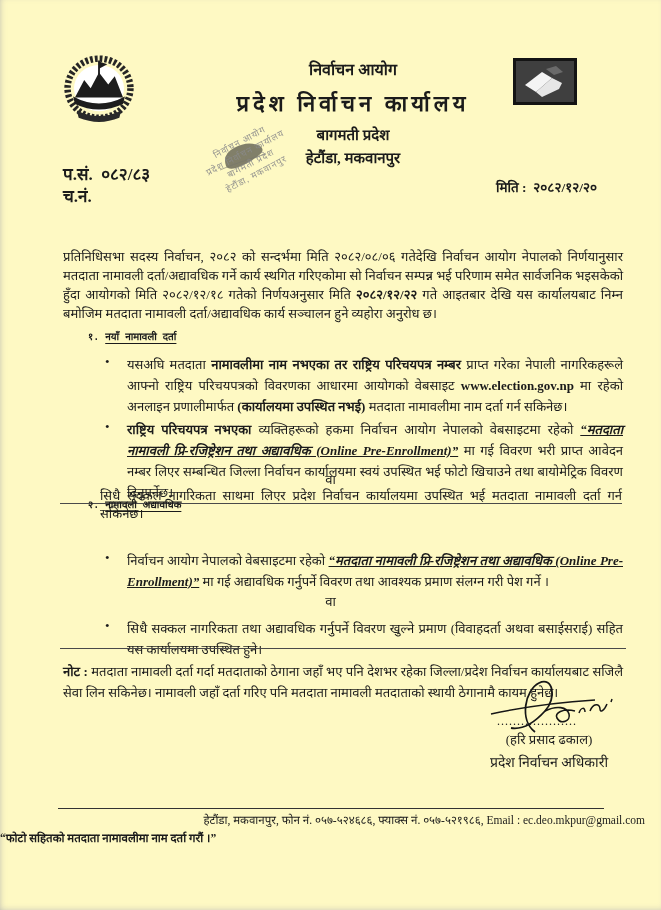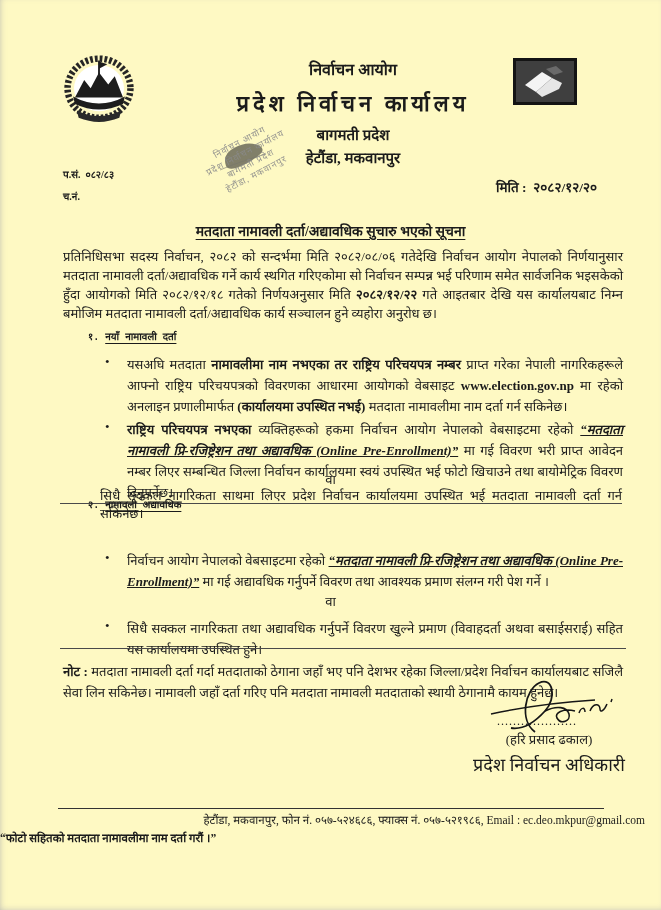--- a/index.html
+++ b/index.html
@@ -20,21 +20,21 @@
   
   .emblem { left:62px; top:52px; width:74px; height:78px; }
   .header-center { left:90px; right:45px; top:58px; text-align:center; }
   .org-top   { font-size:16px; font-weight:bold; }
   .org-main  { font-size:22px; font-weight:bold; letter-spacing:4px; margin-top:7px; }
   .province  { font-size:15px; font-weight:bold; margin-top:7px; }
   .location  { font-size:15px; font-weight:bold; margin-top:3px; }
   .logo-box  { left:513px; top:58px; width:64px; height:47px; }
 
   
-  .ref-block { left:63px; top:164px; font-size:10px; font-weight:bold; line-height:22px; }
+  .ref-block { left:63px; top:164px; font-size:17px; font-weight:bold; line-height:22px; }
   .date-line { right:64px; top:178px; font-size:13.5px; font-weight:bold; }
 
   
   .stamp {
     left:178px; top:134px; width:140px; text-align:center;
     transform:rotate(-28deg); transform-origin:center;
     color:#8a8a8a; font-size:9px; line-height:12px; letter-spacing:1px;
     opacity:.9;
   }
   .stamp-blob { left:218px; top:136px; width:52px; height:44px; opacity:.8; }
@@ -65,21 +65,21 @@
   .rule1 { left:60px; top:503px; width:562px; }
   .rule2 { left:60px; top:648px; width:566px; }
 
   .note { left:63px; top:661px; width:560px; font-size:13px; line-height:21px; }
 
   
   .sign-block { left:455px; top:678px; width:188px; text-align:center; }
   .sign-svg { position:absolute; left:28px; top:0; width:150px; height:58px; }
   .sign-dots { position:absolute; left:42px; top:36px; font-size:12px; letter-spacing:1px; color:#222; }
   .sign-name { margin-top:52px; font-size:13px; }
-  .sign-post { margin-top:4px; font-size:18px; }
+  .sign-post { margin-top:4px; font-size:14px; }
 
   
   .footer-rule { left:58px; top:808px; width:546px; border-top:1.4px solid #333; }
   .footer-contact { left:0; right:16px; top:812px; text-align:right; font-size:11.5px; }
   .footer-slogan  { left:0; right:0; top:830px; font-size:11.5px; font-weight:bold; }
 </style>
 </head>
 <body>
 
 <div class="page">
@@ -133,23 +133,20 @@
       <path d="M2,34 Q20,26 48,18" stroke="#555" stroke-width="1" fill="none" opacity="0.6"></path>
     </svg>
   </div>
   <div class="abs stamp">
     <div>निर्वाचन आयोग</div>
     <div>प्रदेश निर्वाचन कार्यालय</div>
     <div>बागमती प्रदेश</div>
     <div>हेटौंडा, मकवानपुर</div>
   </div>
 
-  <div class="abs doc-title">
-    <span>मतदाता नामावली दर्ता/अद्यावधिक सुचारु भएको सूचना</span>
-  </div>
 
   <div class="abs intro just">
     <span>प्रतिनिधिसभा सदस्य निर्वाचन, २०८२ को सन्दर्भमा मिति २०८२/०८/०६ गतेदेखि निर्वाचन आयोग नेपालको निर्णयानुसार मतदाता नामावली दर्ता/अद्यावधिक गर्ने कार्य स्थगित गरिएकोमा सो निर्वाचन सम्पन्न भई परिणाम समेत सार्वजनिक भइसकेको हुँदा आयोगको मिति २०८२/१२/१८ गतेको निर्णयअनुसार मिति </span><span class="b">२०८२/१२/२२</span><span> गते आइतबार देखि यस कार्यालयबाट निम्न बमोजिम मतदाता नामावली दर्ता/अद्यावधिक कार्य सञ्चालन हुने व्यहोरा अनुरोध छ।</span>
   </div>
 
   <div class="abs sec-head sec1-head">
     <span>१.</span>
     <span class="hd">नयाँ नामावली दर्ता</span>
   </div>
 

